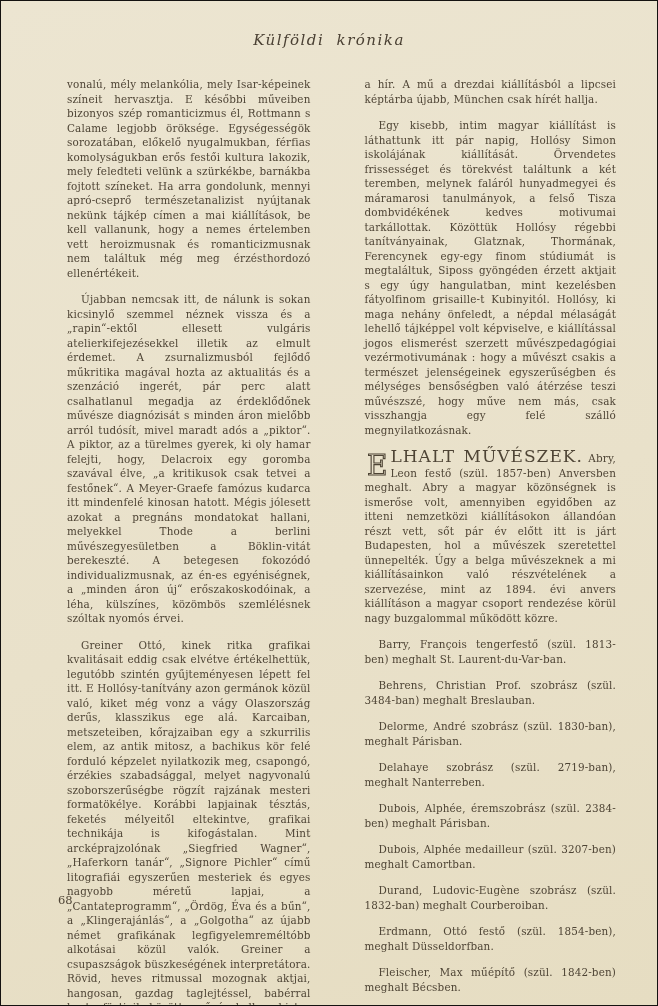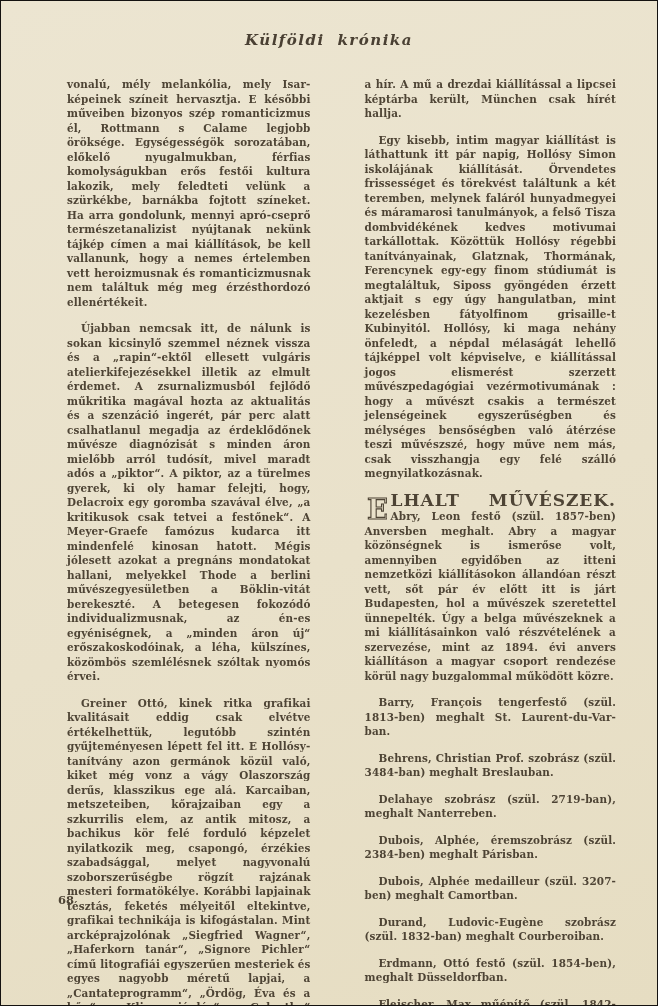--- a/index.html
+++ b/index.html
@@ -6,21 +6,20 @@
   .page {
     position:relative;
     width:658px; height:1006px;
     box-sizing:border-box;
     margin:0;
     background:linear-gradient(160deg,#ece5d1 0%, #e9e1ca 55%, #e6ddc2 100%);
     border:1px solid #141210;
     overflow:hidden;
     color:#4e4435;
     font-family:"DejaVu Serif", serif;
-    font-weight:bold;
   }
   .running-title {
     text-align:center;
     font-style:italic;
     font-size:15px;
     letter-spacing:1.5px;
     word-spacing:6px;
     margin-top:30px;
     color:#4a4033;
   }
@@ -74,33 +73,34 @@
 
   <div class="cols">
 
     <div class="col col-left">
       <p>vonalú, mély melankólia, mely Isar-képeinek színeit hervasztja. E későbbi műveiben bizonyos szép romanticizmus él, Rottmann s Calame legjobb öröksége. Egységességök sorozatában, előkelő nyugalmukban, férfias komolyságukban erős festői kultura lakozik, mely feledteti velünk a szürkékbe, barnákba fojtott színeket. Ha arra gondolunk, mennyi apró-cseprő természetanalizist nyújtanak nekünk tájkép címen a mai kiállítások, be kell vallanunk, hogy a nemes értelemben vett heroizmusnak és romanticizmusnak nem találtuk még meg érzésthordozó ellenértékeit.</p>
       <p class="ind">Újabban nemcsak itt, de nálunk is sokan kicsinylő szemmel néznek vissza és a „rapin“-ektől ellesett vulgáris atelierkifejezésekkel illetik az elmult érdemet. A zsurnalizmusból fejlődő műkritika magával hozta az aktualitás és a szenzáció ingerét, pár perc alatt csalhatlanul megadja az érdeklődőnek művésze diagnózisát s minden áron mielőbb arról tudósít, mivel maradt adós a „piktor“. A piktor, az a türelmes gyerek, ki oly hamar felejti, hogy, Delacroix egy goromba szavával élve, „a kritikusok csak tetvei a festőnek“. A Meyer-Graefe famózus kudarca itt mindenfelé kinosan hatott. Mégis jólesett azokat a pregnáns mondatokat hallani, melyekkel Thode a berlini művészegyesületben a Böklin-vitát berekeszté. A betegesen fokozódó individualizmusnak, az én-es egyéniségnek, a „minden áron új“ erőszakoskodóinak, a léha, külszínes, közömbös szemlélésnek szóltak nyomós érvei.</p>
       <p class="ind">Greiner Ottó, kinek ritka grafikai kvalitásait eddig csak elvétve értékelhettük, legutóbb szintén gyűjteményesen lépett fel itt. E Hollósy-tanítvány azon germánok közül való, kiket még vonz a vágy Olaszország derűs, klasszikus ege alá. Karcaiban, metszeteiben, kőrajzaiban egy a szkurrilis elem, az antik mitosz, a bachikus kör felé forduló képzelet nyilatkozik meg, csapongó, érzékies szabadsággal, melyet nagyvonalú szoborszerűségbe rögzít rajzának mesteri formatökélye. Korábbi lapjainak tésztás, feketés mélyeitől eltekintve, grafikai technikája is kifogástalan. Mint arcképrajzolónak „Siegfried Wagner“, „Haferkorn tanár“, „Signore Pichler“ című litografiái egyszerűen mesteriek és egyes nagyobb méretű lapjai, a „Cantateprogramm“, „Ördög, Éva és a bűn“, a „Klingerajánlás“, a „Golgotha“ az újabb német grafikának legfigyelemreméltóbb alkotásai közül valók. Greiner a csupaszságok büszkeségének interpretátora. Rövid, heves ritmussal mozognak aktjai, hangosan, gazdag taglejtéssel, babérral kurta fürtjeik között, erő és kellem biztos tudatában. Némely lapja a csupasz testek valóságos halmaza. Húsos hasú bachánsok, nimfák buján rövidülő tagokkal, kik bokréta gyanánt, kacagva hordozzák mellük ingón ingerlő terhét, ifjú hősök, széles mellel, vékony medencével, nemesen ívelő combokkal, kiknek dacos, vad ajkai verset lejtegetnek. Kár, hogy ez alkalommal nem ismerhettük meg Greinert mint festőt is. „Odysseus és a szirének“ című festményének kompozicionális és dekorativ szépségeiről szállong</p>
     </div>
 
     <div class="col col-right">
-      <p>a hír. A mű a drezdai kiállítással a lipcsei képtárba került, München csak hírét hallja.</p>
+      <p>a hír. A mű a drezdai kiállításból a lipcsei képtárba újabb, München csak hírét hallja.</p>
       <p class="ind">Egy kisebb, intim magyar kiállítást is láthattunk itt pár napig, Hollósy Simon iskolájának kiállítását. Örvendetes frissességet és törekvést találtunk a két teremben, melynek faláról hunyadmegyei és máramarosi tanulmányok, a felső Tisza dombvidékének kedves motivumai tarkállottak. Közöttük Hollósy régebbi tanítványainak, Glatznak, Thormának, Ferencynek egy-egy finom stúdiumát is megtaláltuk, Siposs gyöngéden érzett aktjait s egy úgy hangulatban, mint kezelésben fátyolfinom grisaille-t Kubinyitól. Hollósy, ki maga nehány önfeledt, a népdal mélaságát lehellő tájképpel volt képviselve, e kiállítással jogos elismerést szerzett művészpedagógiai vezérmotivumának : hogy a művészt csakis a természet jelenségeinek egyszerűségben és mélységes bensőségben való átérzése teszi művészszé, hogy műve nem más, csak visszhangja egy felé szálló megnyilatkozásnak.</p>
 
 
       <div class="obit-section">
         <p>
           <svg class="dropcap" width="22" height="28" viewBox="0 0 22 28">
             <text x="2" y="24" font-family="DejaVu Serif, serif" font-size="28" fill="none" stroke="#4e4435" stroke-width="1.1">E</text>
           </svg><span class="obit-heading">LHALT MŰVÉSZEK.</span>
           <span>Abry, Leon festő (szül. 1857-ben) Anversben meghalt. Abry a magyar közönségnek is ismerőse volt, amennyiben egyidőben az itteni nemzetközi kiállításokon állandóan részt vett, sőt pár év előtt itt is járt Budapesten, hol a művészek szeretettel ünnepelték. Úgy a belga művészeknek a mi kiállításainkon való részvételének a szervezése, mint az 1894. évi anvers kiállításon a magyar csoport rendezése körül nagy buzgalommal működött közre.</span>
         </p>
         <p class="ind">Barry, François tengerfestő (szül. 1813-ben) meghalt St. Laurent-du-Var-ban.</p>
         <p class="ind">Behrens, Christian Prof. szobrász (szül. 3484-ban) meghalt Breslauban.</p>
+        <p class="ind">Delorme, André szobrász (szül. 1830-ban), meghalt Párisban.</p>
         <p class="ind">Delahaye szobrász (szül. 2719-ban), meghalt Nanterreben.</p>
         <p class="ind">Dubois, Alphée, éremszobrász (szül. 2384-ben) meghalt Párisban.</p>
         <p class="ind">Dubois, Alphée medailleur (szül. 3207-ben) meghalt Camortban.</p>
         <p class="ind">Durand, Ludovic-Eugène szobrász (szül. 1832-ban) meghalt Courberoiban.</p>
         <p class="ind">Erdmann, Ottó festő (szül. 1854-ben), meghalt Düsseldorfban.</p>
         <p class="ind">Fleischer, Max műépítő (szül. 1842-ben) meghalt Bécsben.</p>
         <p class="ind">Gaertner Friedrich tájfestő (szül. 1825-ben), meghalt Münchenben.</p>
         <p class="ind">Geiger, Joseph történelmi festő (szül. 1822-ben) meghalt Bécsben.</p>
       </div>
     </div>

